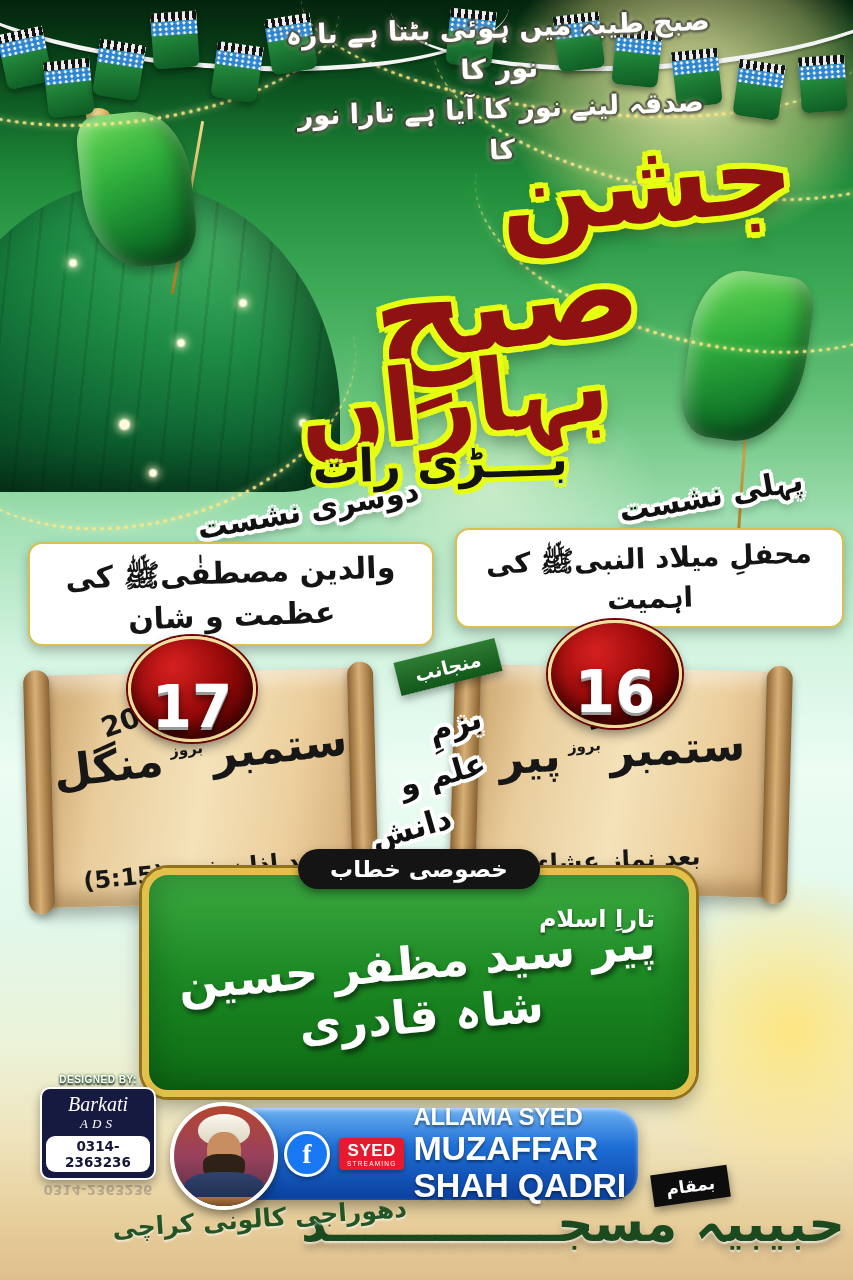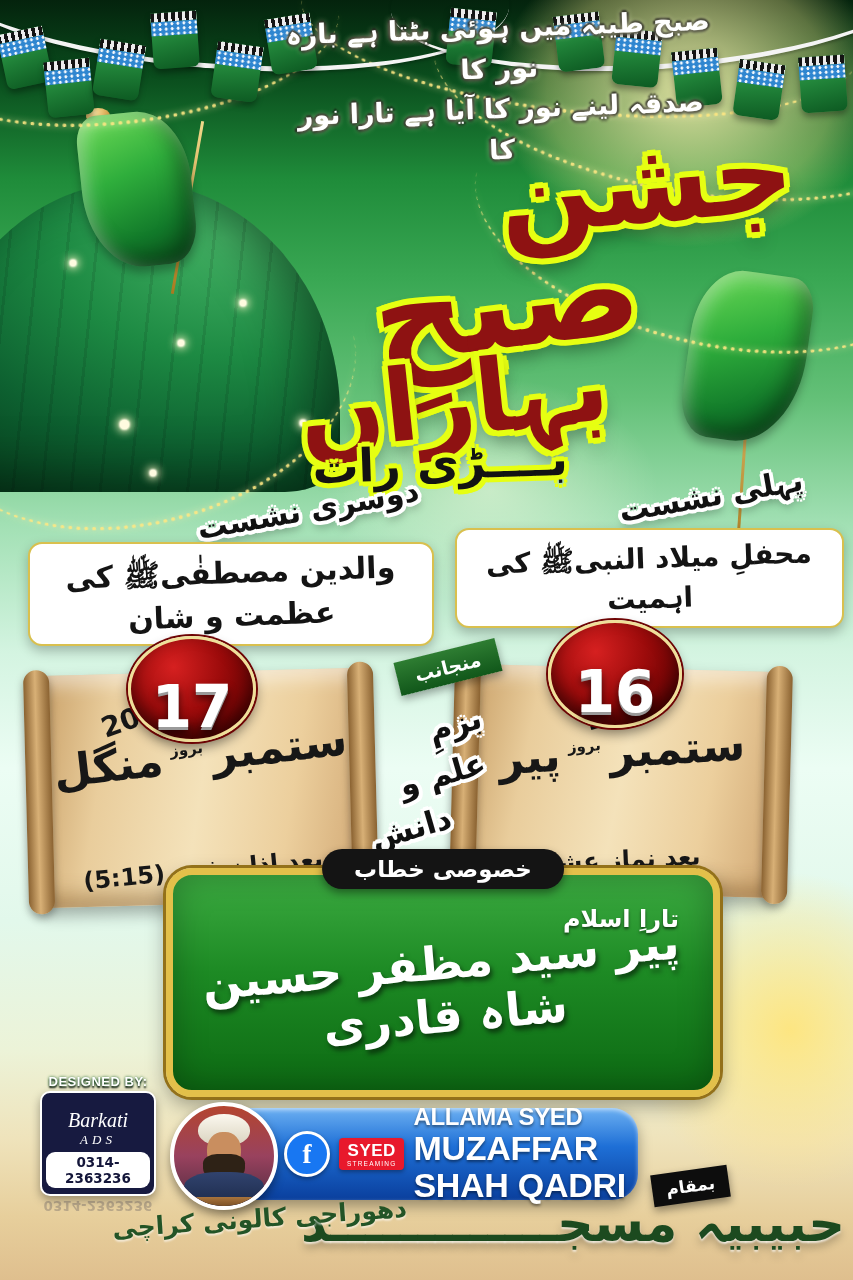--- a/index.html
+++ b/index.html
@@ -106,34 +106,34 @@
   .day-num{font-size:58px;font-weight:bold;color:#fff;text-shadow:0 3px 0 #9a9a9a,0 6px 8px rgba(0,0,0,.65);margin-top:36px;}
   
   .org-label{left:396px;top:650px;transform:rotate(-14deg);background:linear-gradient(180deg,#2e7d32,#11571a);
     color:#fff;font-size:19px;font-weight:bold;padding:6px 18px;box-shadow:0 4px 8px rgba(0,0,0,.35);}
   .org-line{font-size:31px;font-weight:bold;color:#101010;transform:rotate(-16deg);white-space:nowrap;
     text-shadow:-3px -3px 0 #fff,3px -3px 0 #fff,-3px 3px 0 #fff,3px 3px 0 #fff,-4px 0 0 #fff,4px 0 0 #fff,0 4px 0 #fff,0 -4px 0 #fff;}
   .ol1{left:428px;top:706px;}
   .ol2{left:398px;top:756px;}
   .ol3{left:370px;top:810px;}
   
-  .banner{left:166px;top:868px;width:540px;height:215px;border-radius:26px;
+  .banner{left:142px;top:868px;width:540px;height:215px;border-radius:26px;
     border:7px solid #e3c04a;background:linear-gradient(180deg,#3cab41 0%,#1d8a24 45%,#0d6a13 100%);
     box-shadow:0 0 0 3px #93711a,0 8px 20px rgba(0,0,0,.35),inset 0 0 34px rgba(0,0,0,.28);}
   .badge{position:absolute;top:-26px;left:50%;transform:translateX(-50%);background:#141414;color:#fff;
     padding:7px 32px;border-radius:26px;font-size:23px;font-weight:bold;white-space:nowrap;box-shadow:0 4px 8px rgba(0,0,0,.4);}
   .honorific{position:absolute;top:30px;right:34px;color:#fff;font-size:24px;font-weight:bold;
     text-shadow:0 2px 3px rgba(0,0,0,.6);}
   .speaker{position:absolute;top:62px;left:10px;right:10px;text-align:center;color:#fff;font-weight:bold;
     font-size:46px;line-height:1.15;transform:rotate(-5deg);text-shadow:2px 4px 5px rgba(0,0,0,.55);}
   
   .designer{left:40px;top:1074px;width:116px;text-align:center;}
-  .des-heading{font-family:"Liberation Sans",sans-serif;font-size:13px;font-weight:bold;color:#fff;
+  .des-heading{font-family:"Liberation Sans",sans-serif;font-size:10px;font-weight:bold;color:#fff;
     text-shadow:0 0 3px #0a5a20,0 2px 2px #000;letter-spacing:.5px;}
-  .des-box{margin-top:2px;background:#171a40;border:2px solid #fff;border-radius:10px;padding:16px 4px 6px;
+  .des-box{margin-top:2px;background:#171a40;border:2px solid #fff;border-radius:10px;padding:4px 4px 6px;
     box-shadow:0 4px 10px rgba(0,0,0,.35);}
   .des-name{font-family:"Liberation Serif",serif;font-style:italic;font-size:20px;color:#fff;}
   .des-sub{font-family:"Liberation Serif",serif;font-style:italic;font-size:13px;color:#fff;letter-spacing:4px;}
   .des-phone{margin-top:4px;background:#fff;color:#14163a;border-radius:9px;font-size:13.5px;font-weight:bold;padding:2px 2px;}
   .des-reflect{margin-top:2px;transform:scaleY(-1);opacity:.22;color:#14163a;font-size:13.5px;font-weight:bold;}
   
   .livebar{left:206px;top:1108px;width:432px;height:92px;border-radius:26px;
     background:linear-gradient(180deg,#6cb0f2 0%,#1e6fd6 42%,#0a3f9d 100%);
     box-shadow:0 6px 14px rgba(0,0,0,.35),inset 0 2px 4px rgba(255,255,255,.55);
     display:flex;align-items:center;gap:9px;padding-left:78px;box-sizing:border-box;}

